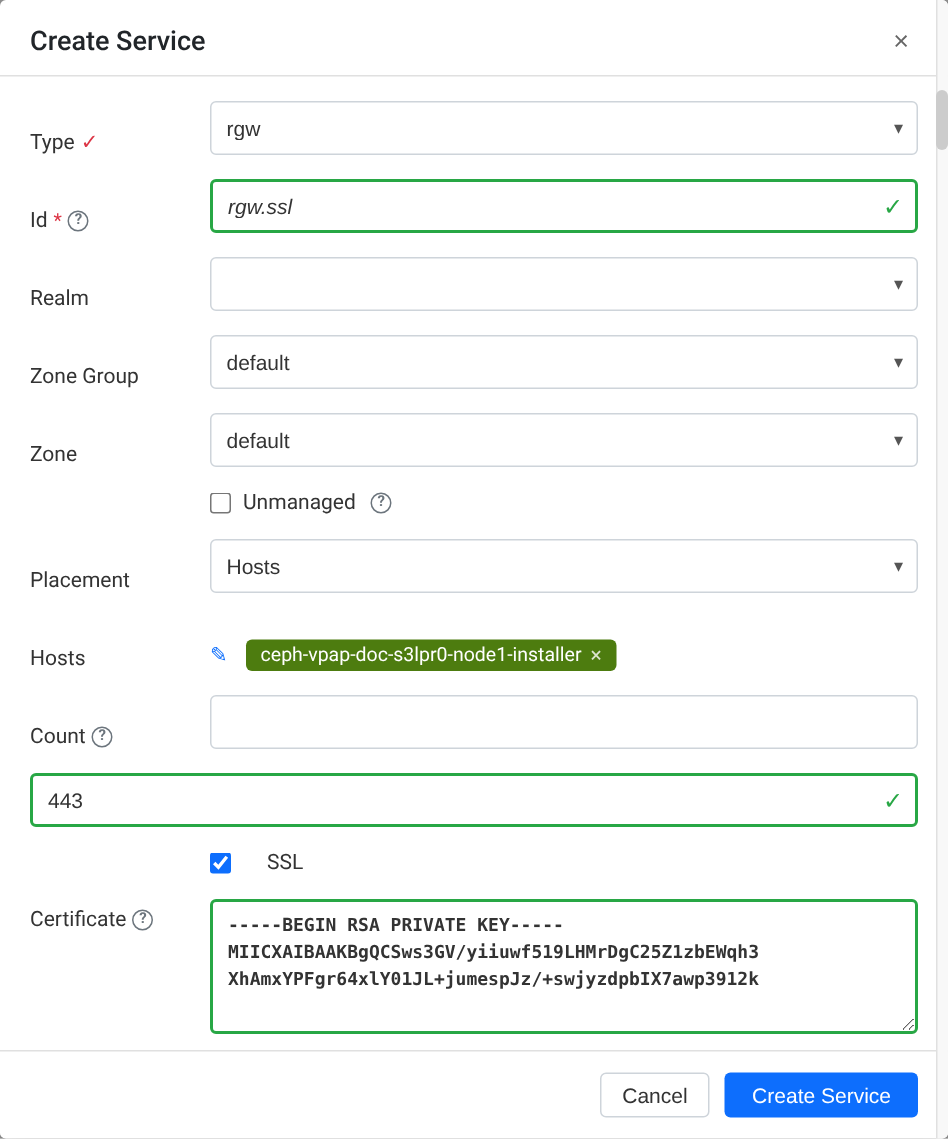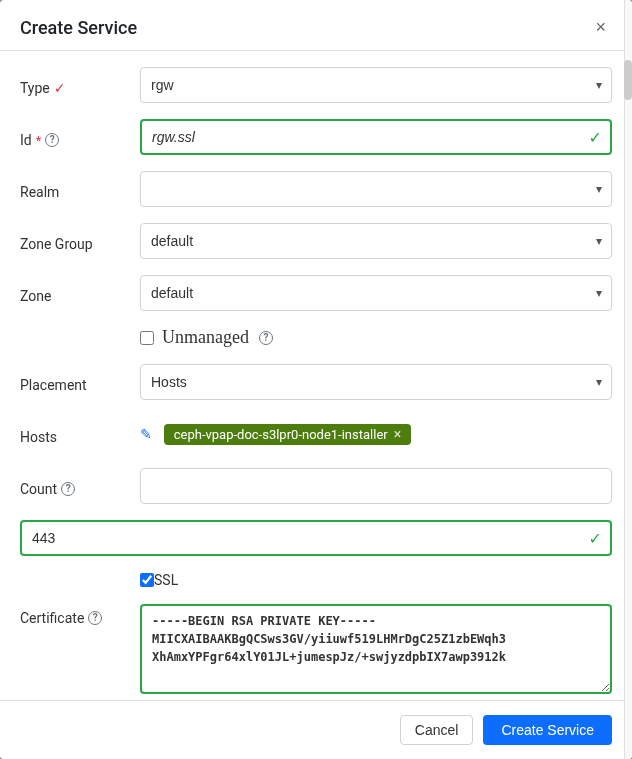--- a/index.html
+++ b/index.html
@@ -61,21 +61,21 @@
     
     .modal-body::-webkit-scrollbar { width: 8px; }
     .modal-body::-webkit-scrollbar-track { background: #f1f1f1; }
     .modal-body::-webkit-scrollbar-thumb { background: #ccc; border-radius: 4px; }
 
     .form-container {
       padding: 16px 20px;
     }
     .form-row {
       display: flex;
-      align-items: center;
+      align-items: flex-end;
       margin-bottom: 16px;
       min-height: 36px;
     }
     .form-label {
       width: 120px;
       min-width: 120px;
       padding-top: 6px;
       color: #333;
       font-size: 14px;
       display: flex;
@@ -154,23 +154,22 @@
       pointer-events: none;
     }
     .checkbox-row {
       display: flex;
       align-items: center;
       gap: 8px;
       margin-bottom: 16px;
       padding-left: 120px;
     }
     .checkbox-row label {
-      font-size: 18px;
-      color: #333;
-      font-family: Liberation Serif, serif;
+      font-size: 14px;
+      color: #333;
     }
     .checkbox-row .help-icon {
       margin-left: 2px;
     }
     input[type="checkbox"] {
       width: 14px;
       height: 14px;
       cursor: pointer;
     }
     .hosts-tag {
@@ -210,21 +209,21 @@
       height: 36px;
       border: 2px solid #28a745;
       border-radius: 4px;
       padding: 4px 36px 4px 10px;
       font-size: 14px;
       color: #333;
     }
     .ssl-row {
       display: flex;
       align-items: center;
-      gap: 0;
+      gap: 24px;
       margin-bottom: 16px;
       padding-left: 120px;
     }
     .ssl-row label {
       font-size: 14px;
       color: #333;
     }
     .ssl-checkbox {
       accent-color: #0d6efd;
     }

